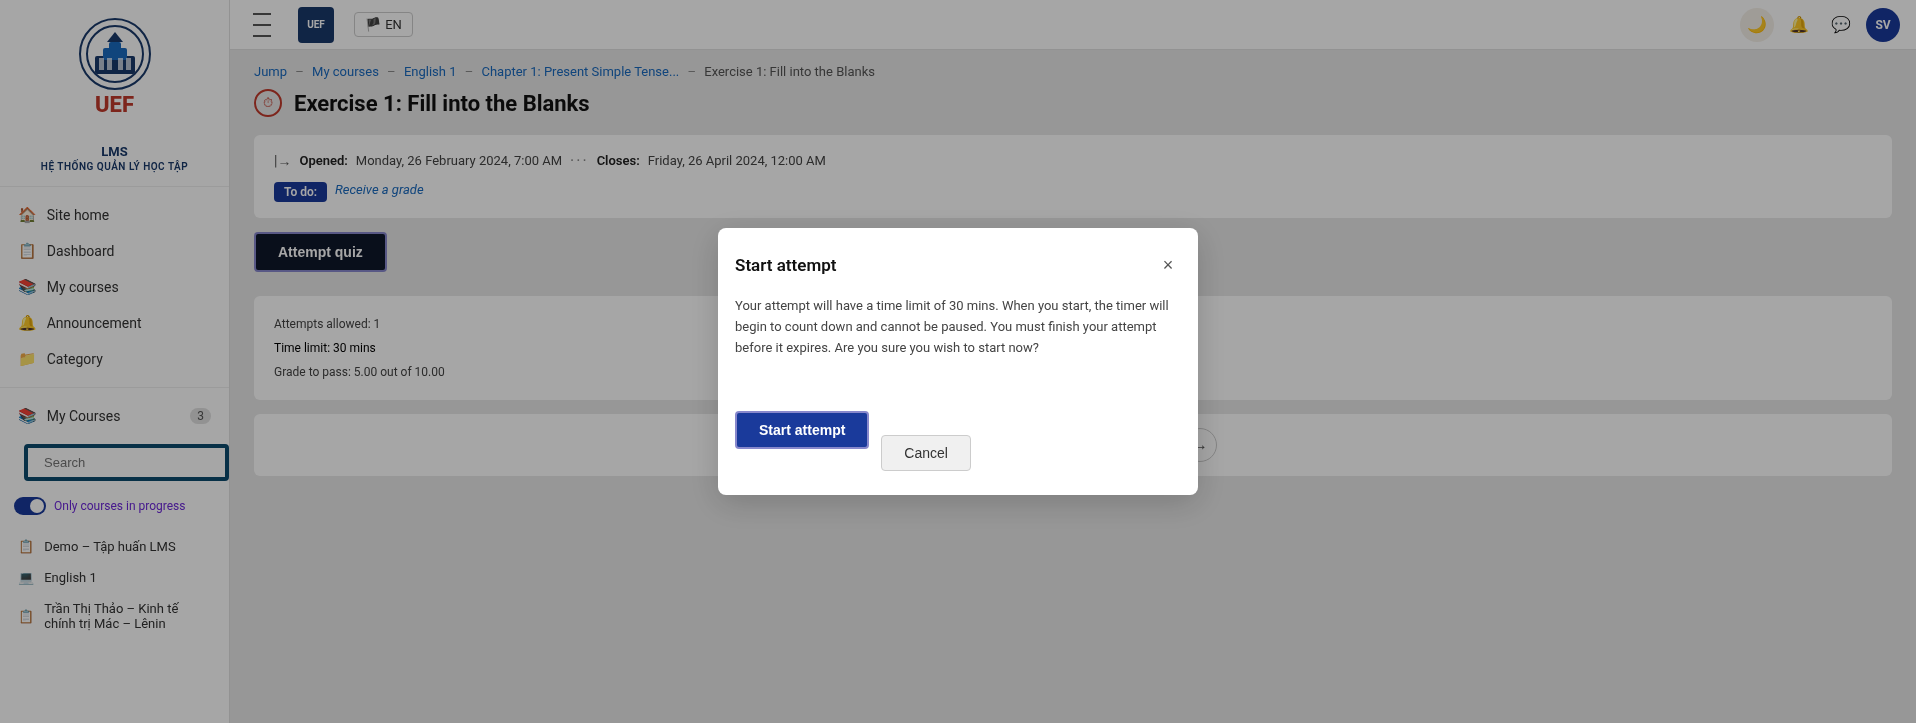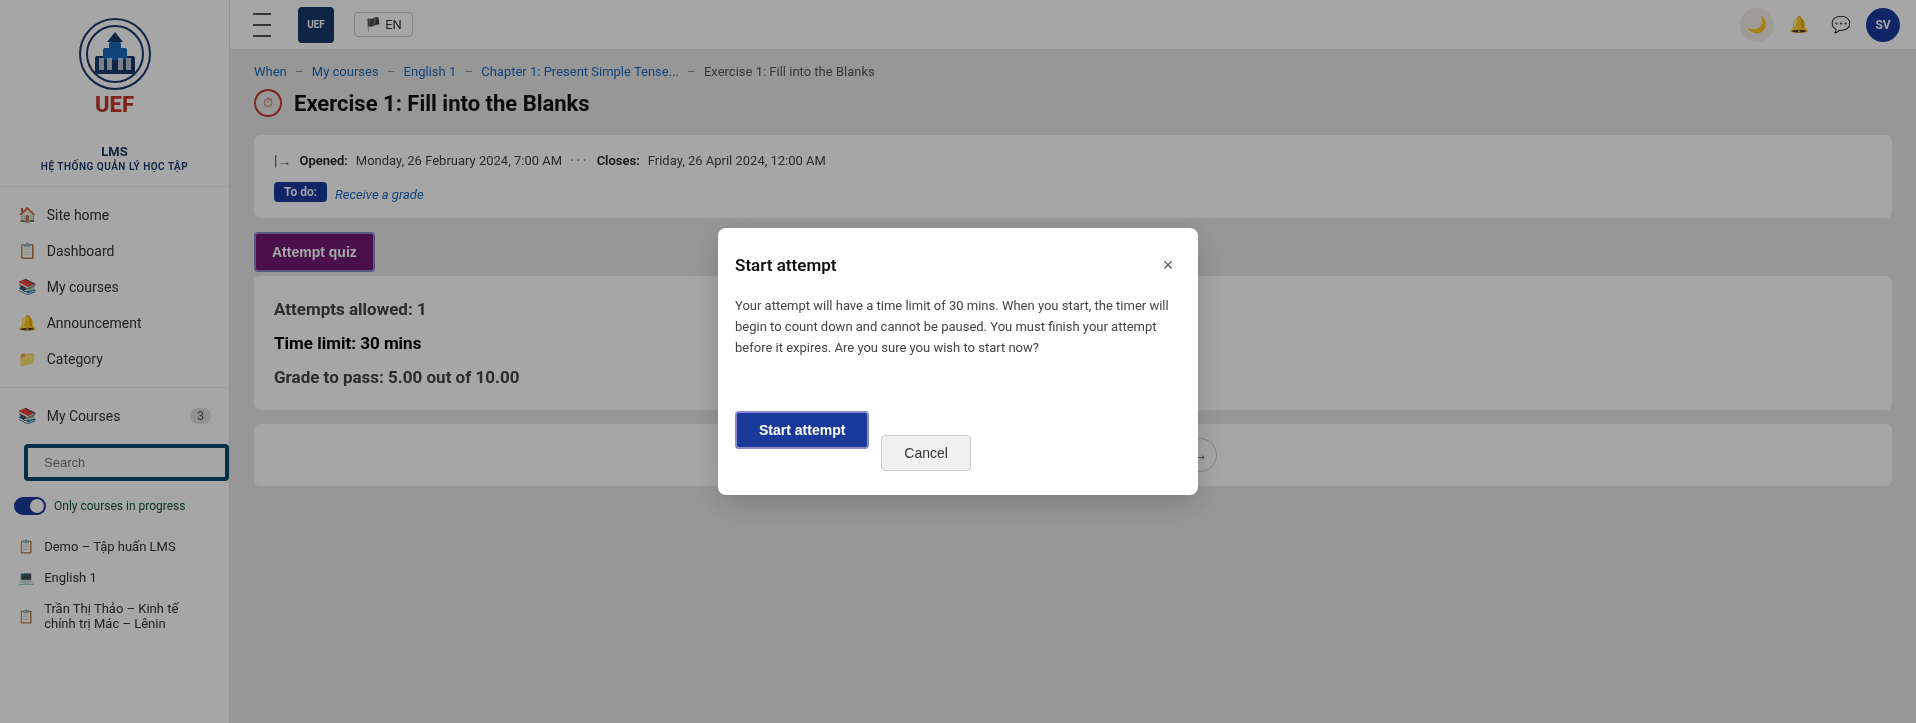--- a/index.html
+++ b/index.html
@@ -113,21 +113,21 @@
     }
     .toggle-knob {
       width: 14px;
       height: 14px;
       background: #fff;
       border-radius: 50%;
       position: absolute;
       top: 2px;
       right: 2px;
     }
-    .toggle-label { font-size: 12px; color: #14532d; }
+    .toggle-label { font-size: 12px; color: #6d28d9; }
 
     .course-list { padding: 6px 0; }
     .course-item {
       display: flex;
       align-items: center;
       gap: 10px;
       padding: 8px 18px;
       font-size: 13px;
       color: #333;
       cursor: pointer;
@@ -263,56 +263,55 @@
       align-items: center;
       gap: 8px;
       font-size: 13px;
       color: #444;
     }
     .info-arrow { color: #555; font-size: 14px; }
     .dots { color: #888; font-size: 16px; letter-spacing: 2px; }
     .info-label { font-weight: 600; color: #222; }
     .todo-row {
       display: flex;
-      align-items: flex-end;
+      align-items: flex-start;
       gap: 8px;
       margin-top: 12px;
     }
     .todo-badge {
       background: #1a3a9b;
       color: #fff;
       border-radius: 4px;
       padding: 3px 10px;
       font-size: 12px;
       font-weight: 600;
     }
     .todo-link { color: #1a6abf; font-size: 13px; text-decoration: none; font-style: italic; }
 
     .attempt-btn {
-      background: #701a75;
+      background: #0f172a;
       color: #fff;
       border: 2px solid #8888cc;
       border-radius: 4px;
-      padding: 10px 16px;
+      padding: 10px 22px;
       font-size: 14px;
       font-weight: 600;
       cursor: pointer;
-      margin-bottom: 4px;
+      margin-bottom: 24px;
       display: inline-block;
     }
 
     .details-card {
       background: #fff;
       border-radius: 6px;
       padding: 16px 20px;
       margin-bottom: 14px;
-      font-size: 17px;
+      font-size: 12px;
       color: #444;
       line-height: 2;
-      font-weight: bold;
     }
     .detail-highlight { color: #000000; }
 
     .nav-bottom {
       background: #fff;
       border-radius: 6px;
       padding: 14px 20px;
       display: flex;
       align-items: center;
       justify-content: center;
@@ -527,21 +526,21 @@
     <div class="top-right-icons">
       <div class="icon-btn moon-btn">🌙</div>
       <div class="icon-btn">🔔</div>
       <div class="icon-btn">💬</div>
       <div class="avatar-btn">SV</div>
     </div>
   </div>
 
   <div class="content">
     <div class="breadcrumb-bar">
-      <a href="#">When</a>
+      <a href="#">Jump</a>
       <span class="breadcrumb-sep">–</span>
       <a href="#">My courses</a>
       <span class="breadcrumb-sep">–</span>
       <a href="#">English 1</a>
       <span class="breadcrumb-sep">–</span>
       <a href="#">Chapter 1: Present Simple Tense...</a>
       <span class="breadcrumb-sep">–</span>
       <span>Exercise 1: Fill into the Blanks</span>
     </div>
 

